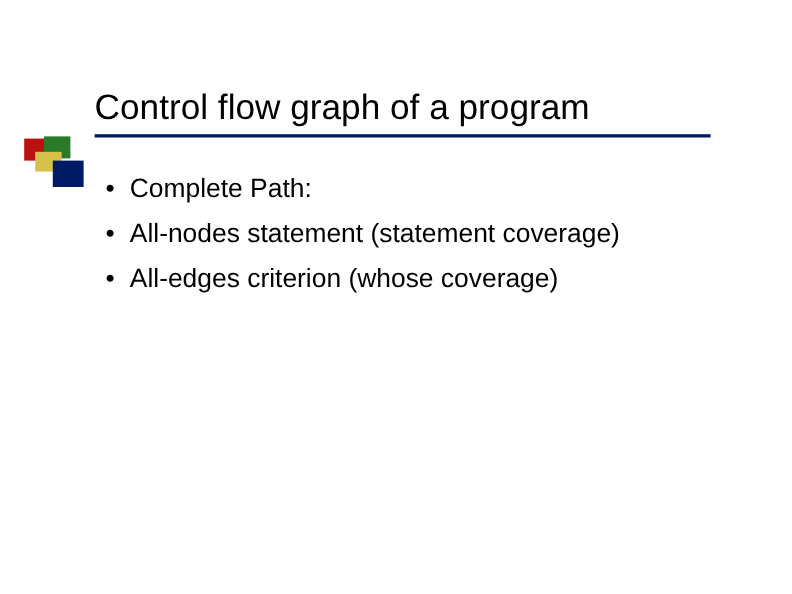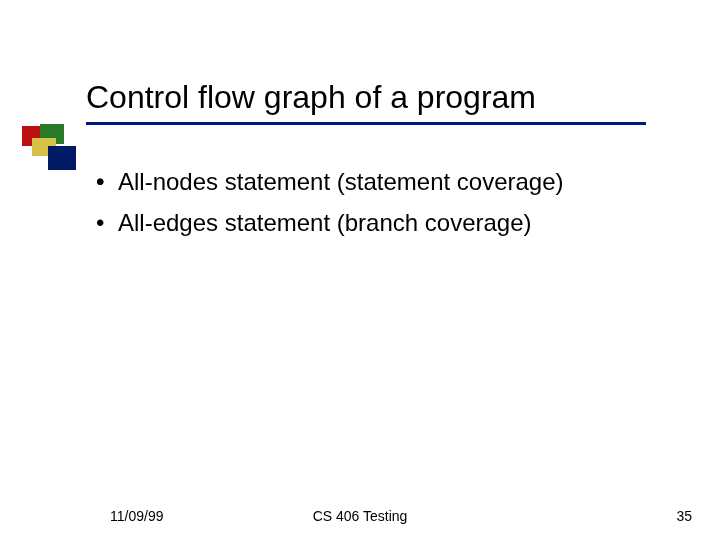--- a/index.html
+++ b/index.html
@@ -127,29 +127,25 @@
   </div>
 
   <div class="title-region">
     <h1 class="title">Control flow graph of a program</h1>
     <hr class="title-rule">
   </div>
 
   <div class="body">
     <ul class="top">
       <li>
+        <span>Complete Path:</span>
       </li>
       <li>
         <span>All-nodes statement (statement coverage)</span>
       </li>
       <li>
-        <span>All-edges statement (branch coverage)</span>
+        <span>All-edges criterion (whose coverage)</span>
       </li>
     </ul>
   </div>
 
-  <div class="footer">
-    <span class="f-left">11/09/99</span>
-    <div class="f-center">CS 406 Testing</div>
-    <span class="f-right">35</span>
-  </div>
 
 </div>
 
 </body></html>

